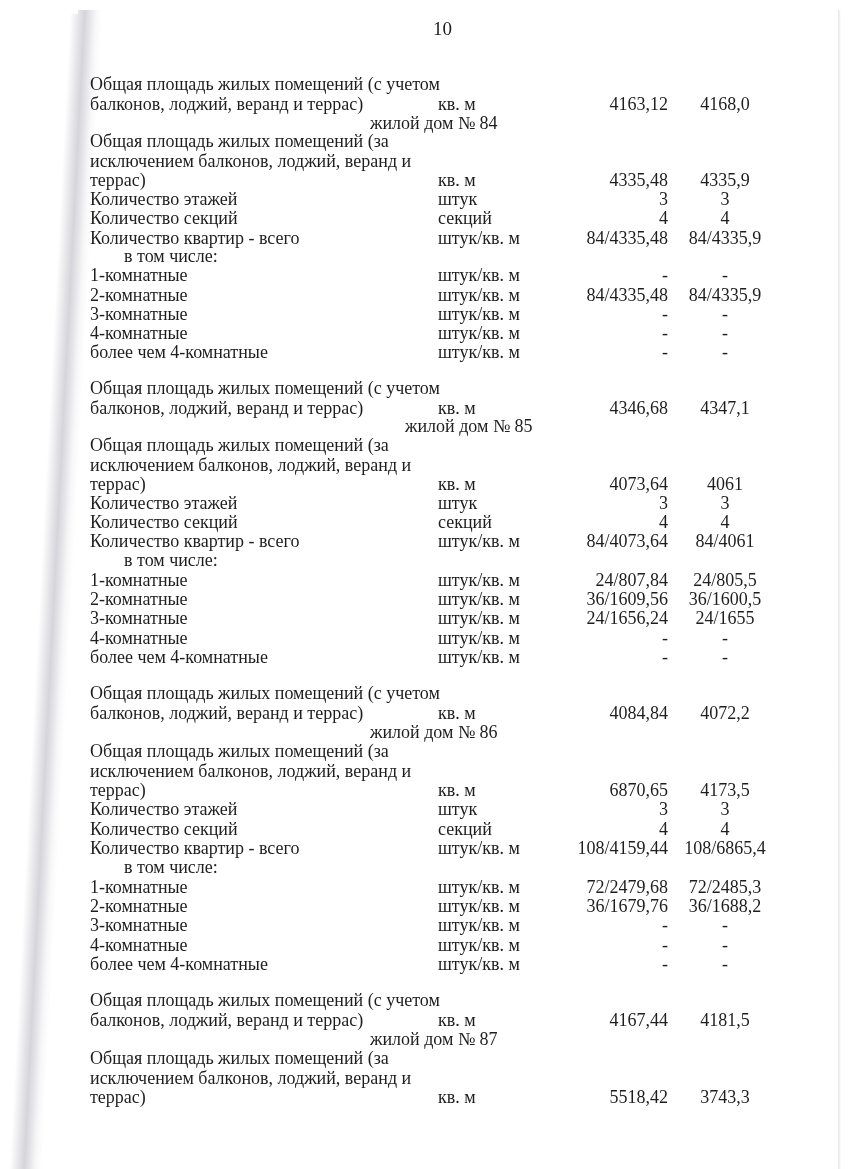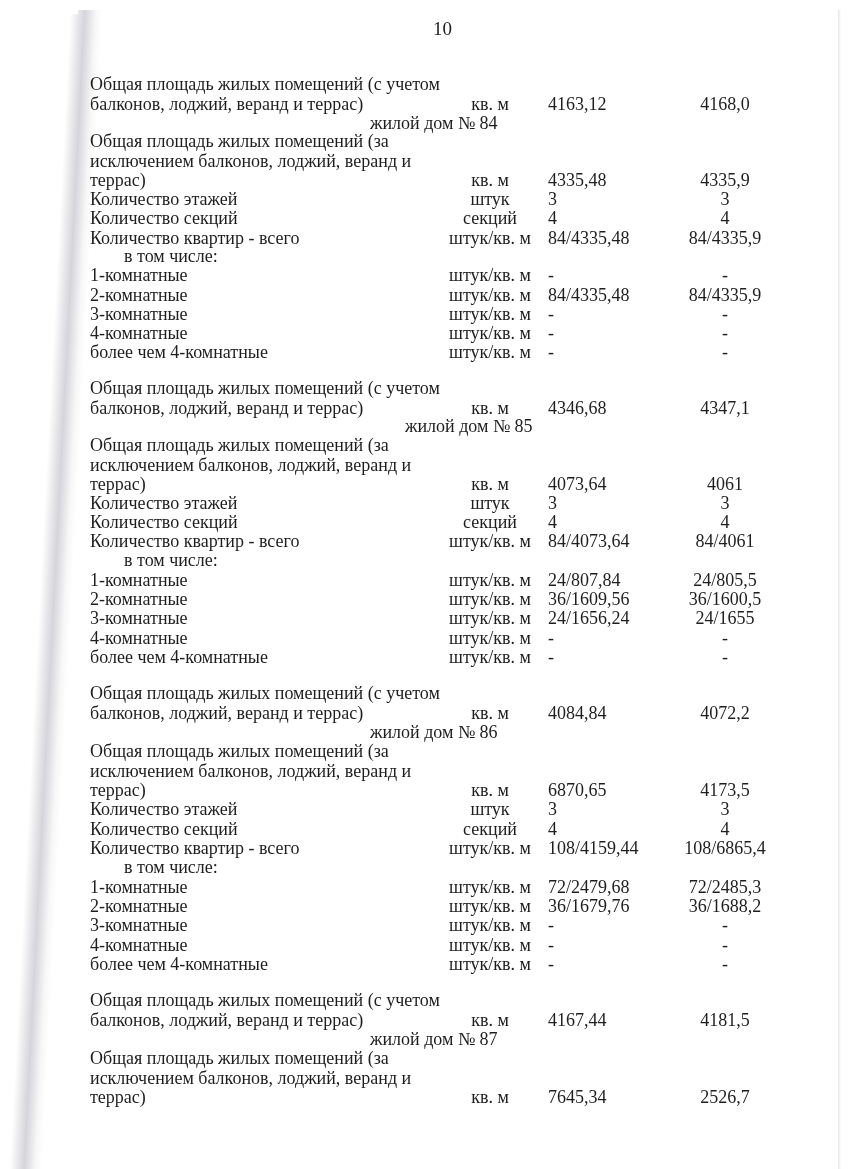--- a/index.html
+++ b/index.html
@@ -26,22 +26,22 @@
       position: absolute; left: 0; width: 885px; top: 18px;
       text-align: center; font-size: 19px;
     }
     .row {
       position: absolute; left: 0; width: 850px; height: 20px;
       font-size: 18px; line-height: 20px; white-space: nowrap;
     }
     .cell { position: absolute; top: 0; }
     .label { left: 90px; }
     .label.indent { left: 124px; }
-    .unit { left: 420px; width: 140px; text-align: center; }
-    .v1 { left: 548px; width: 120px; text-align: left; }
+    .unit { left: 438px; width: 140px; text-align: left; }
+    .v1 { left: 548px; width: 120px; text-align: right; }
     .v2 { left: 665px; width: 120px; text-align: center; }
     .house-title { left: 370px; }
   </style>
 </head>
 <body>
 
 <div class="scan-shadow-left"></div>
 <div class="scan-shadow-left-top"></div>
 <div class="scan-edge-right"></div>
 
@@ -332,16 +332,16 @@
     </div>
     <div class="row" style="top: 1068px;">
       <span class="cell label">исключением балконов, лоджий, веранд и</span>
       <span class="cell unit"></span>
       <span class="cell v1"></span>
       <span class="cell v2"></span>
     </div>
     <div class="row" style="top: 1087px;">
       <span class="cell label">террас)</span>
       <span class="cell unit">кв. м</span>
-      <span class="cell v1">7645,34</span>
-      <span class="cell v2">2526,7</span>
+      <span class="cell v1">5518,42</span>
+      <span class="cell v2">3743,3</span>
     </div>
   </div>
 
 </body></html>

